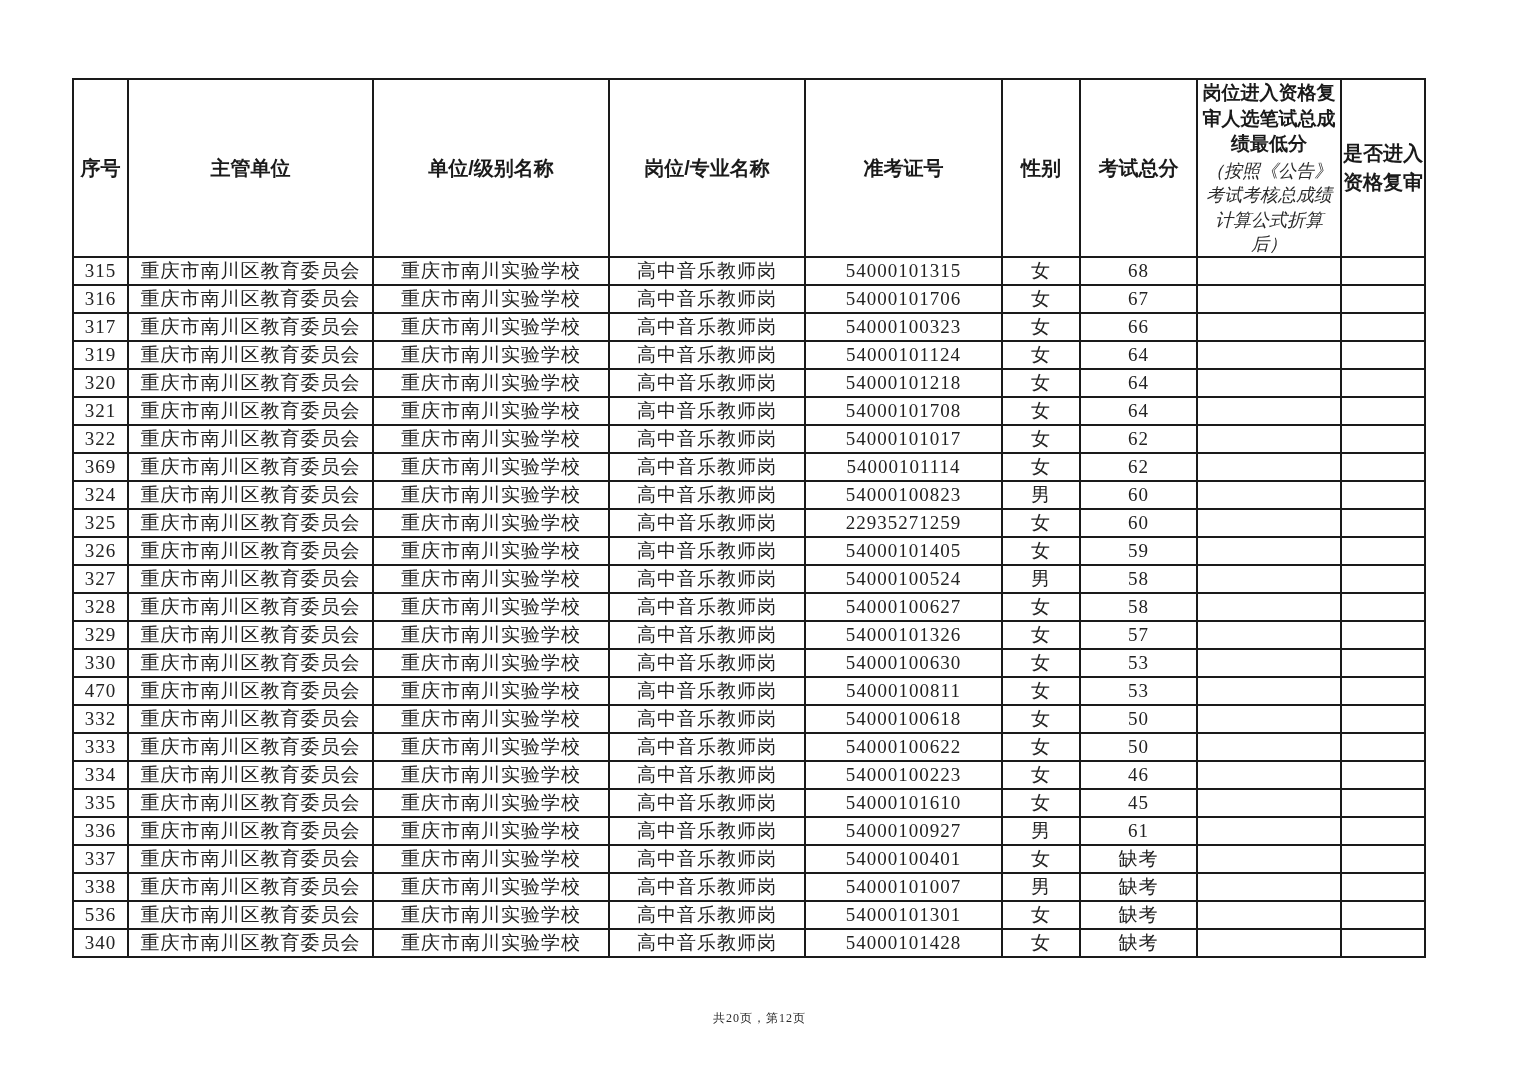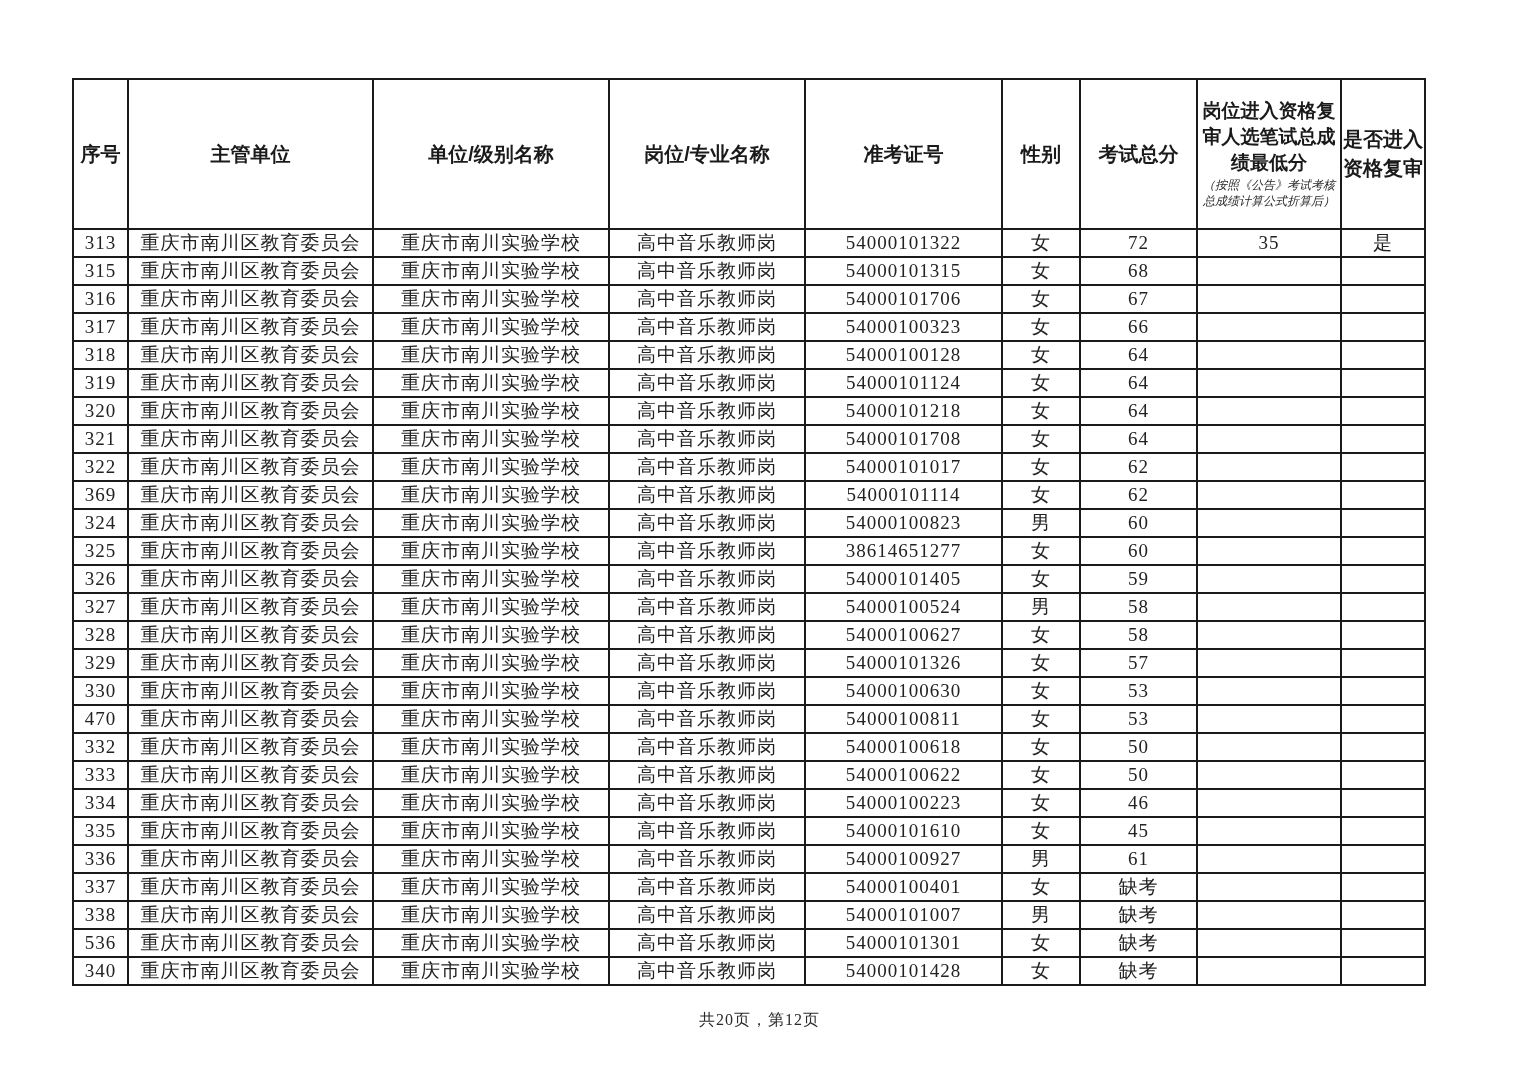--- a/index.html
+++ b/index.html
@@ -54,33 +54,33 @@
   }
   .hdr-main {
     font-size: 19px;
     line-height: 1.35;
     font-weight: bold;
   }
   .hdr-note {
     font-family: "Liberation Serif", "DejaVu Serif", serif;
     font-style: italic;
     font-weight: normal;
-    font-size: 12px;
+    font-size: 18px;
     line-height: 1.35;
     margin-top: 2px;
     color: #2a2a2a;
   }
   .page-footer {
     position: absolute;
     left: 0;
     right: 0;
     top: 1010px;
     text-align: center;
     font-family: "Liberation Serif", "DejaVu Serif", serif;
-    font-size: 16px;
+    font-size: 12px;
     letter-spacing: 1px;
     color: #2a2a2a;
   }
 </style>
 </head>
 <body>
 
 <div class="sheet">
 
   <table class="grid">
@@ -106,31 +106,20 @@
         <th>考试总分</th>
         <th class="minscore-col">
           <div class="hdr-main">岗位进入资格复审人选笔试总成绩最低分</div>
           <div class="hdr-note">（按照《公告》考试考核总成绩计算公式折算后）</div>
         </th>
         <th>是否进入资格复审</th>
       </tr>
     </thead>
     <tbody>
         <tr>
-          <td>313</td>
-          <td>重庆市南川区教育委员会</td>
-          <td>重庆市南川实验学校</td>
-          <td>高中音乐教师岗</td>
-          <td>54000101322</td>
-          <td>女</td>
-          <td>72</td>
-          <td>35</td>
-          <td>是</td>
-        </tr>
-        <tr>
           <td>315</td>
           <td>重庆市南川区教育委员会</td>
           <td>重庆市南川实验学校</td>
           <td>高中音乐教师岗</td>
           <td>54000101315</td>
           <td>女</td>
           <td>68</td>
           <td></td>
           <td></td>
         </tr>
@@ -146,31 +135,20 @@
           <td></td>
         </tr>
         <tr>
           <td>317</td>
           <td>重庆市南川区教育委员会</td>
           <td>重庆市南川实验学校</td>
           <td>高中音乐教师岗</td>
           <td>54000100323</td>
           <td>女</td>
           <td>66</td>
-          <td></td>
-          <td></td>
-        </tr>
-        <tr>
-          <td>318</td>
-          <td>重庆市南川区教育委员会</td>
-          <td>重庆市南川实验学校</td>
-          <td>高中音乐教师岗</td>
-          <td>54000100128</td>
-          <td>女</td>
-          <td>64</td>
           <td></td>
           <td></td>
         </tr>
         <tr>
           <td>319</td>
           <td>重庆市南川区教育委员会</td>
           <td>重庆市南川实验学校</td>
           <td>高中音乐教师岗</td>
           <td>54000101124</td>
           <td>女</td>
@@ -231,21 +209,21 @@
           <td>男</td>
           <td>60</td>
           <td></td>
           <td></td>
         </tr>
         <tr>
           <td>325</td>
           <td>重庆市南川区教育委员会</td>
           <td>重庆市南川实验学校</td>
           <td>高中音乐教师岗</td>
-          <td>38614651277</td>
+          <td>22935271259</td>
           <td>女</td>
           <td>60</td>
           <td></td>
           <td></td>
         </tr>
         <tr>
           <td>326</td>
           <td>重庆市南川区教育委员会</td>
           <td>重庆市南川实验学校</td>
           <td>高中音乐教师岗</td>

